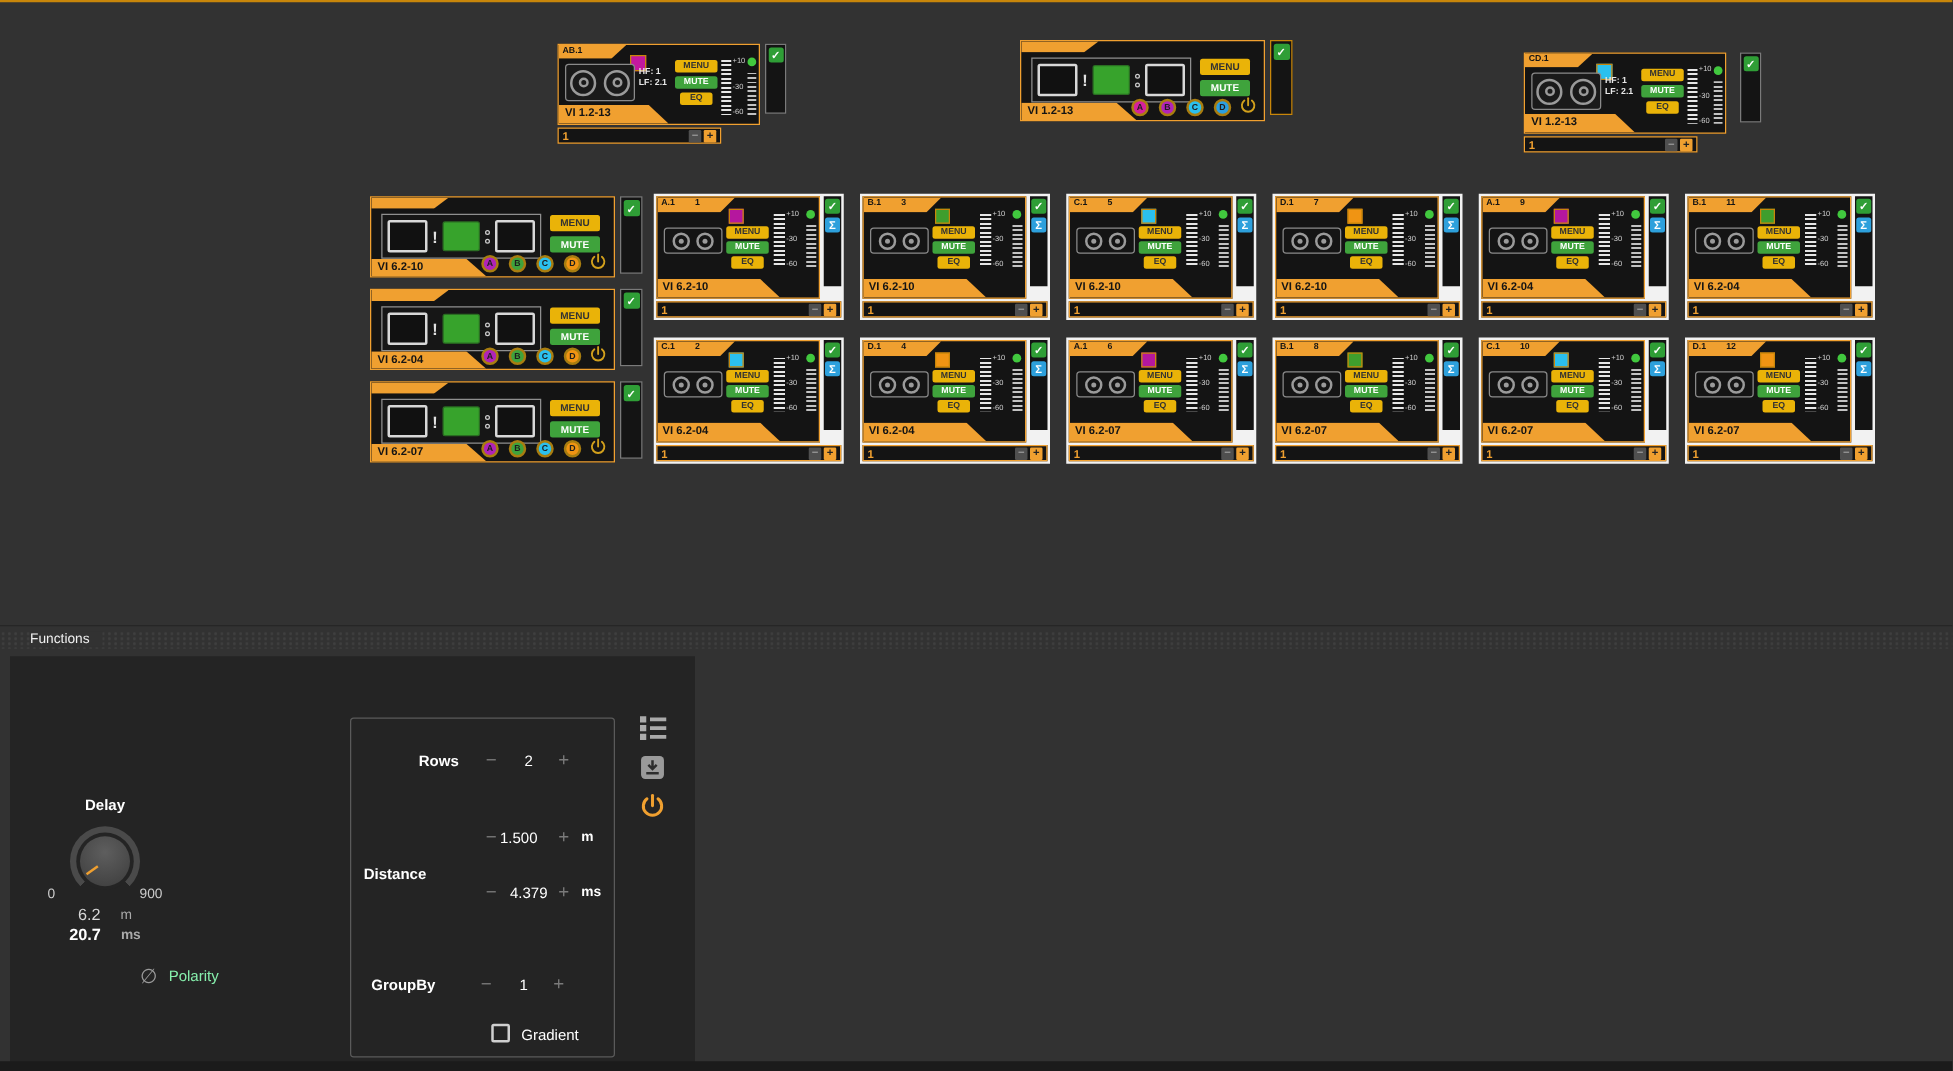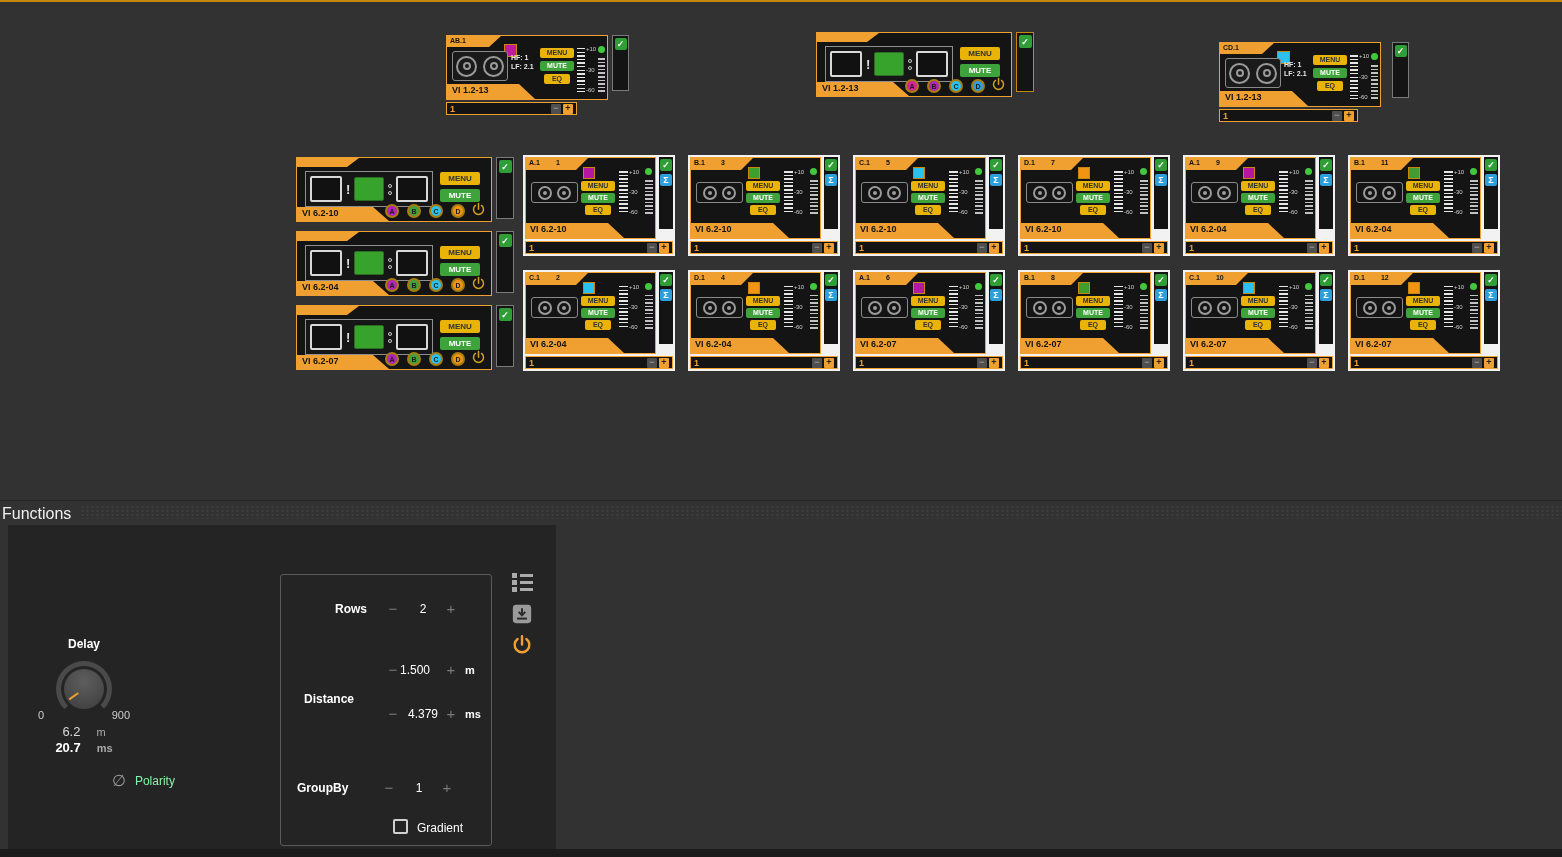--- a/index.html
+++ b/index.html
@@ -109,21 +109,21 @@
   .gmain .nametab { position:absolute; left:0; bottom:0; width:98px; height:15px; font-size:9px; padding:1px 0 0 4px; }
   .gside { position:absolute; left:136px; top:2px; width:14px; height:72px; background:#141414;
            display:flex; flex-direction:column; align-items:center; padding-top:2px; gap:3px; }
   .gside .chk, .gside .sig { width:12px; height:12px; }
   .gbottom { position:absolute; left:2px; top:86px; width:148px; height:13px; gap:2px; }
 
   
   .functions { position:absolute; left:0; top:500px; width:1562px; height:357px; background:#323232; border-top:1px solid #262626; }
   .fbar { position:absolute; top:4px; left:0; right:0; height:14px;
           background-image:radial-gradient(circle,#3f3f3f 1px, transparent 1.2px); background-size:5px 4px; }
-  .fbar .flabel { position:absolute; left:2px; top:0; font-size:16px; color:#f0f0f0; background:#323232; padding-right:10px; }
+  .fbar .flabel { position:absolute; left:24px; top:0; font-size:11px; color:#f0f0f0; background:#323232; padding-right:10px; }
   .editor { position:absolute; left:8px; top:24px; width:548px; height:325px; background:#242424; }
 
   .ehead { position:absolute; left:0; top:8px; width:548px; height:30px; }
   .moveicon { position:absolute; left:8px; top:4px; width:20px; height:20px; color:#8a8a8a; }
   .nlabel { position:absolute; left:44px; top:6px; font-size:12px; font-weight:bold; color:#fff; }
   .ninput { position:absolute; left:88px; top:4px; width:100px; font-size:13px; color:#fff;
             border-bottom:1px solid #8a8a8a; padding-bottom:4px; }
   .clabel { position:absolute; left:456px; top:6px; font-size:12px; font-weight:bold; color:#fff; }
   .cvalue { position:absolute; left:498px; top:6px; font-size:12px; color:#fff; }
   .closex { position:absolute; left:530px; top:2px; font-size:18px; color:#c0c0c0; }
@@ -928,21 +928,21 @@
       <span class="plabel" style="left:10px;top:27px;padding-left:44px;">Rows</span>
       <span class="pm" style="left:104px;top:25px;">−</span>
       <span class="pv" style="left:120px;top:27px;">2</span>
       <span class="pm" style="left:162px;top:25px;">+</span>
 
       <span class="pm" style="left:104px;top:86px;">−</span>
       <span class="pv" style="left:112px;top:88px;">1.500</span>
       <span class="pm" style="left:162px;top:86px;">+</span>
       <span class="punit" style="left:184px;top:89px;">m</span>
 
-      <span class="plabel" style="left:23px;top:117px;">Distance</span>
+      <span class="plabel" style="left:10px;top:117px;">Distance</span>
 
       <span class="pm" style="left:104px;top:130px;">−</span>
       <span class="pv" style="left:120px;top:132px;">4.379</span>
       <span class="pm" style="left:162px;top:130px;">+</span>
       <span class="punit" style="left:184px;top:133px;">ms</span>
 
       <span class="plabel" style="left:16px;top:206px;">GroupBy</span>
       <span class="pm" style="left:100px;top:204px;">−</span>
       <span class="pv" style="left:116px;top:206px;">1</span>
       <span class="pm" style="left:158px;top:204px;">+</span>

